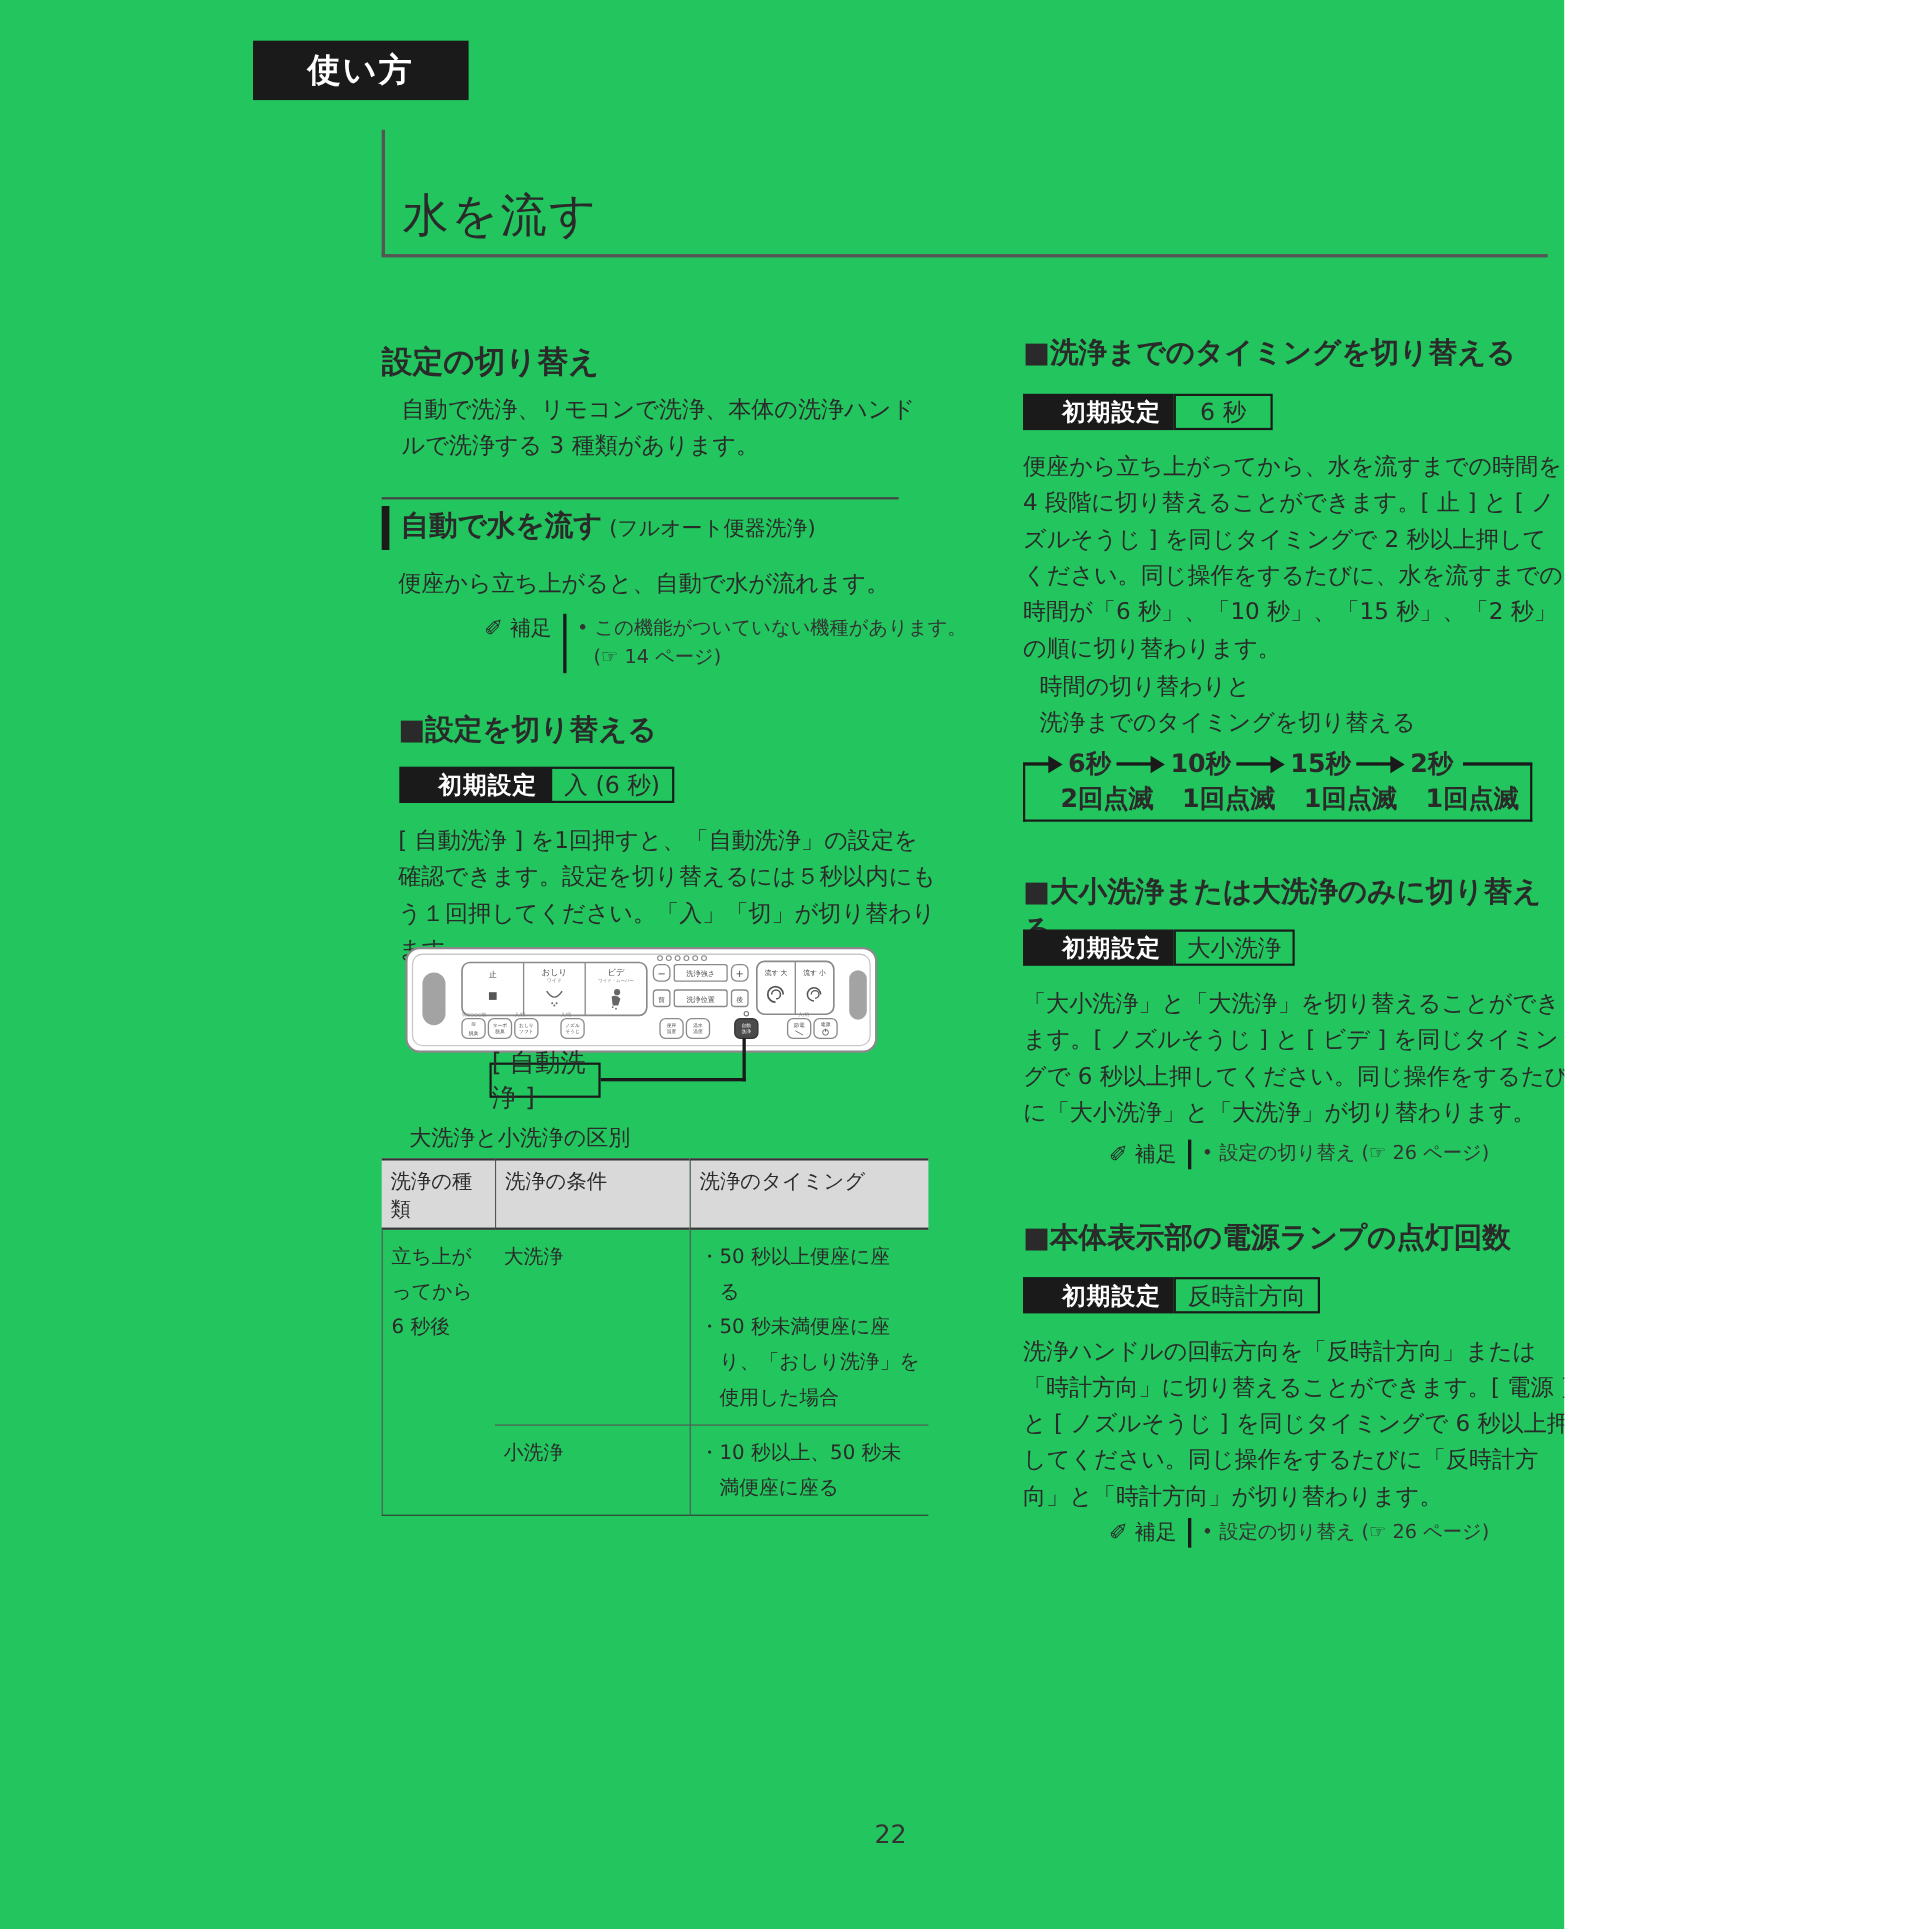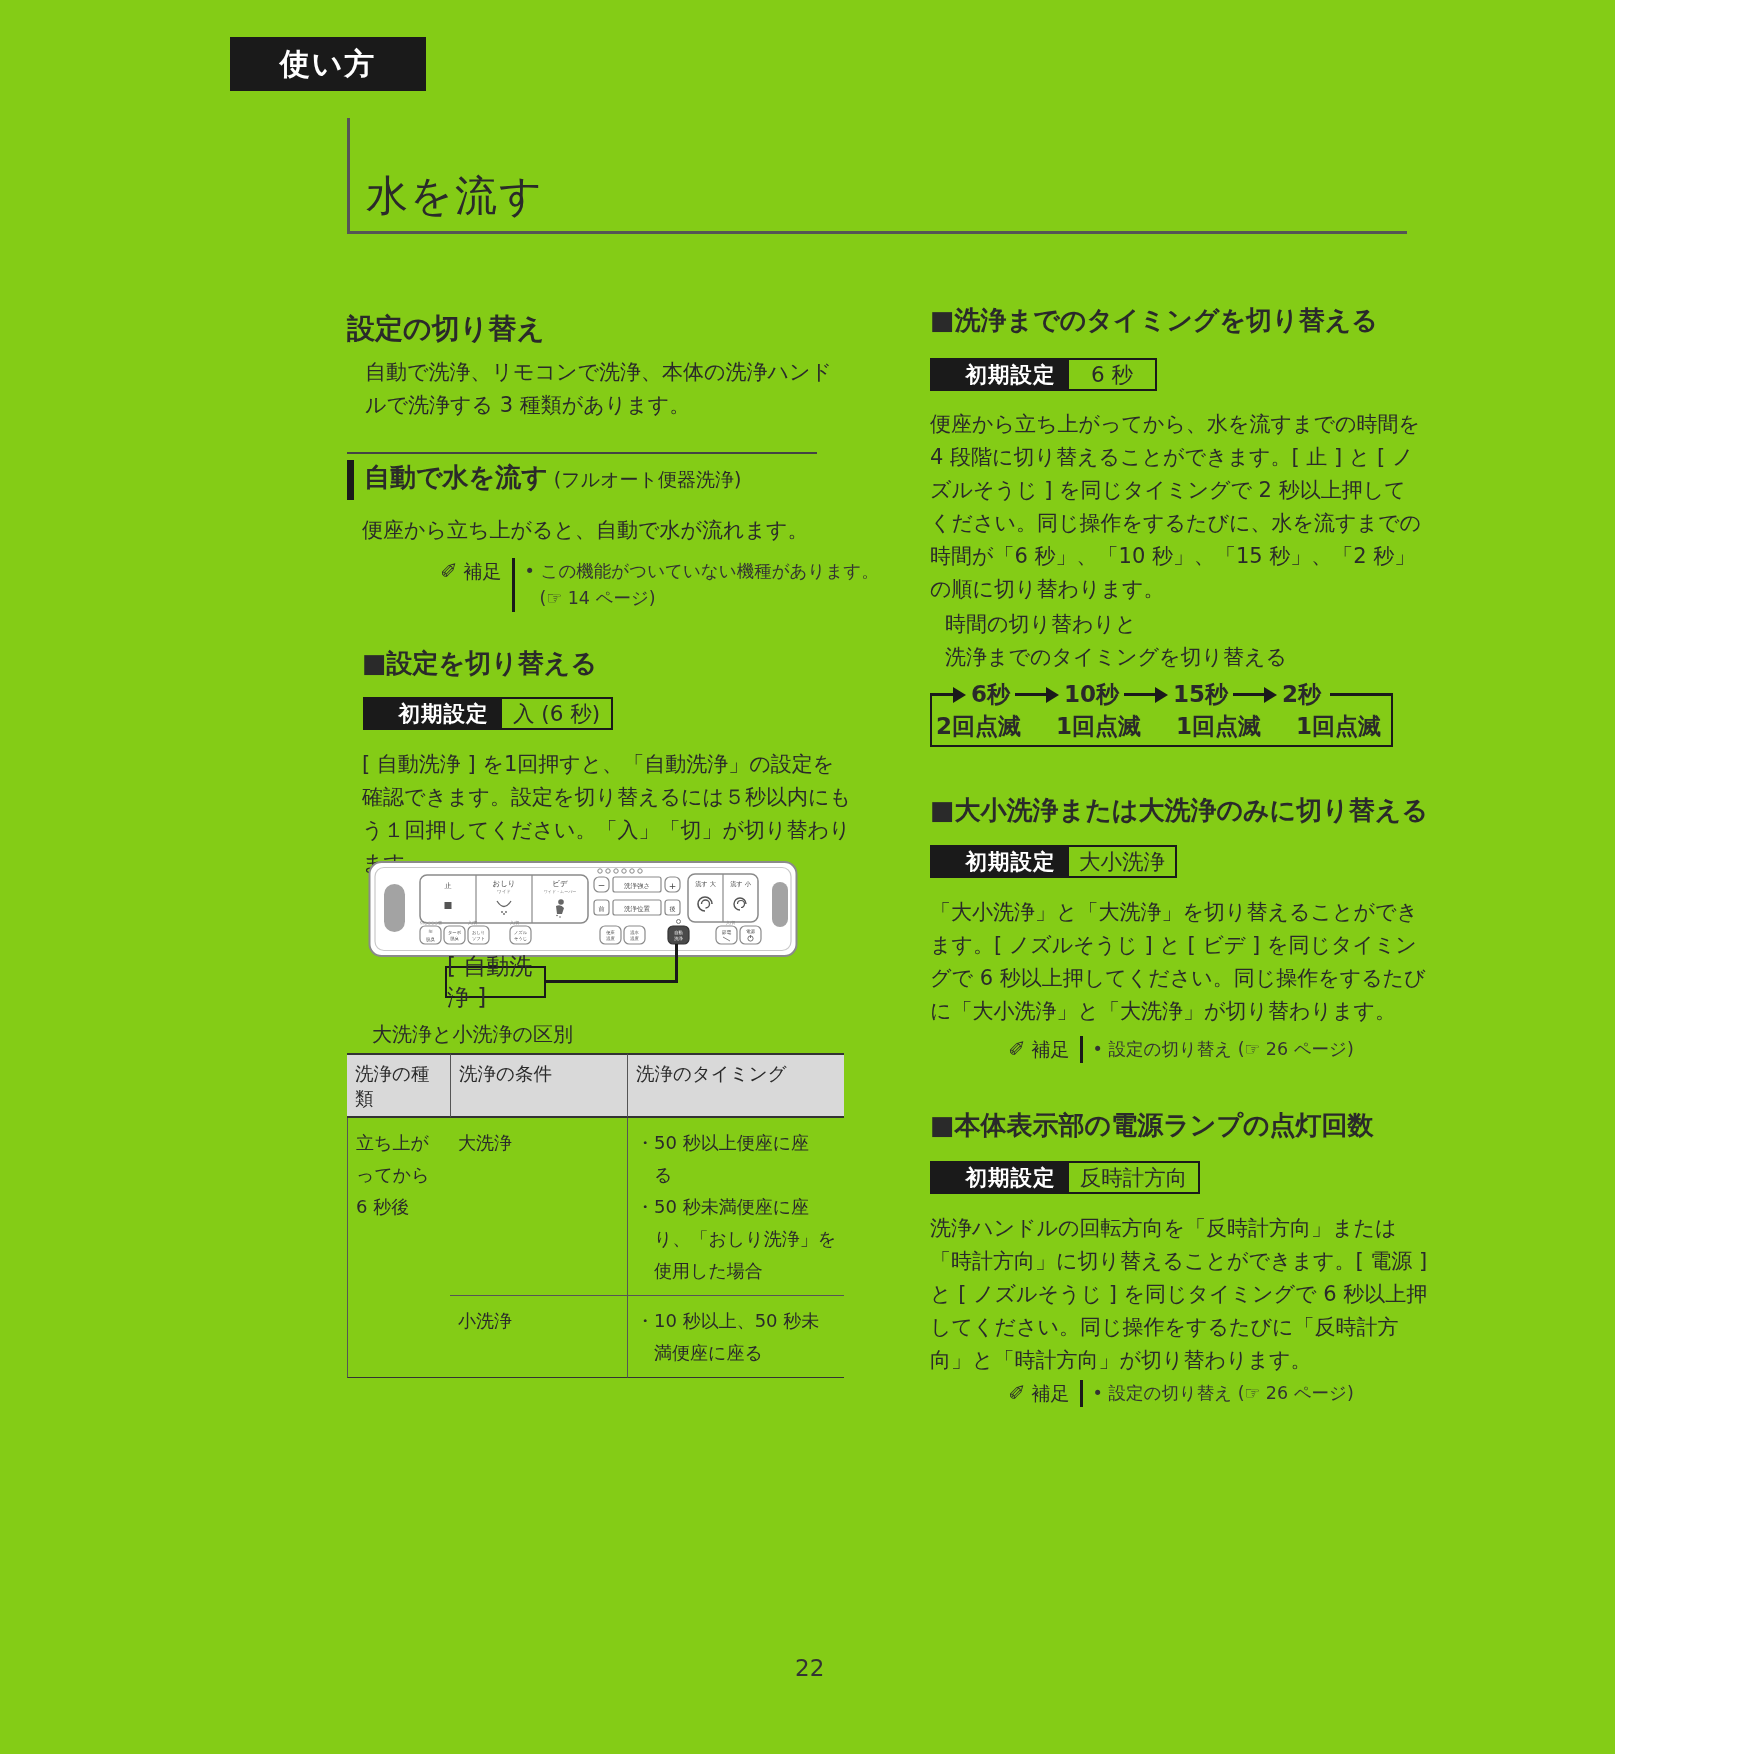--- a/index.html
+++ b/index.html
@@ -1,16 +1,16 @@
 <!DOCTYPE html>
 <html><head>
 <meta charset="utf-8">
 <style>
   html,body{margin:0;padding:0;background:#ffffff;}
-  #page{position:relative;width:1615px;height:1754px;background:#84cc16;overflow:hidden;
+  #page{position:relative;width:1422px;height:1754px;background:#22c55e;overflow:hidden;
         font-family:"DejaVu Sans",sans-serif;color:#2a2a2a;}
   .abs{position:absolute;}
 
   
   .tab{left:230px;top:37px;width:196px;height:54px;background:#1a1a1a;color:#fff;
        display:flex;align-items:center;justify-content:center;font-size:30px;font-weight:700;letter-spacing:2px;}
   .title-vline{left:347px;top:118px;width:3px;height:115px;background:#555;}
   .page-title{left:366px;top:168px;font-size:42px;font-weight:500;letter-spacing:2px;}
   .title-rule{left:347px;top:231px;width:1060px;height:0;border-top:3px solid #555;}
 
@@ -61,21 +61,21 @@
 
   
   .cycle{left:930px;top:694px;width:463px;height:53px;border:2.5px solid #1a1a1a;border-top:none;box-sizing:border-box;}
   .cyc-top{position:absolute;left:-2px;right:-2px;top:-15px;display:flex;align-items:center;}
   .ctime{font-size:23px;font-weight:600;margin:0 5px;white-space:nowrap;}
   .carrow{height:3px;background:#1a1a1a;width:34px;position:relative;margin-right:10px;}
   .carrow::after{content:"";position:absolute;right:-10px;top:-6.5px;border-left:13px solid #1a1a1a;
                  border-top:8px solid transparent;border-bottom:8px solid transparent;}
   .clead{width:26px;}
   .ctail{flex:1;height:3px;background:#1a1a1a;margin-left:4px;}
-  .cyc-bot{display:flex;justify-content:space-between;padding:17px 10px 0 4px;font-size:23px;font-weight:700;}
+  .cyc-bot{display:flex;justify-content:space-between;padding:17px 10px 0 4px;font-size:23px;font-weight:700;margin-left:28px;}
 
   .pagenum{left:795px;top:1655px;width:60px;text-align:left;font-size:23px;color:#333;}
 
   svg text{font-family:"DejaVu Sans",sans-serif;}
 </style>
 </head>
 <body>
 
 <div id="page">
 

